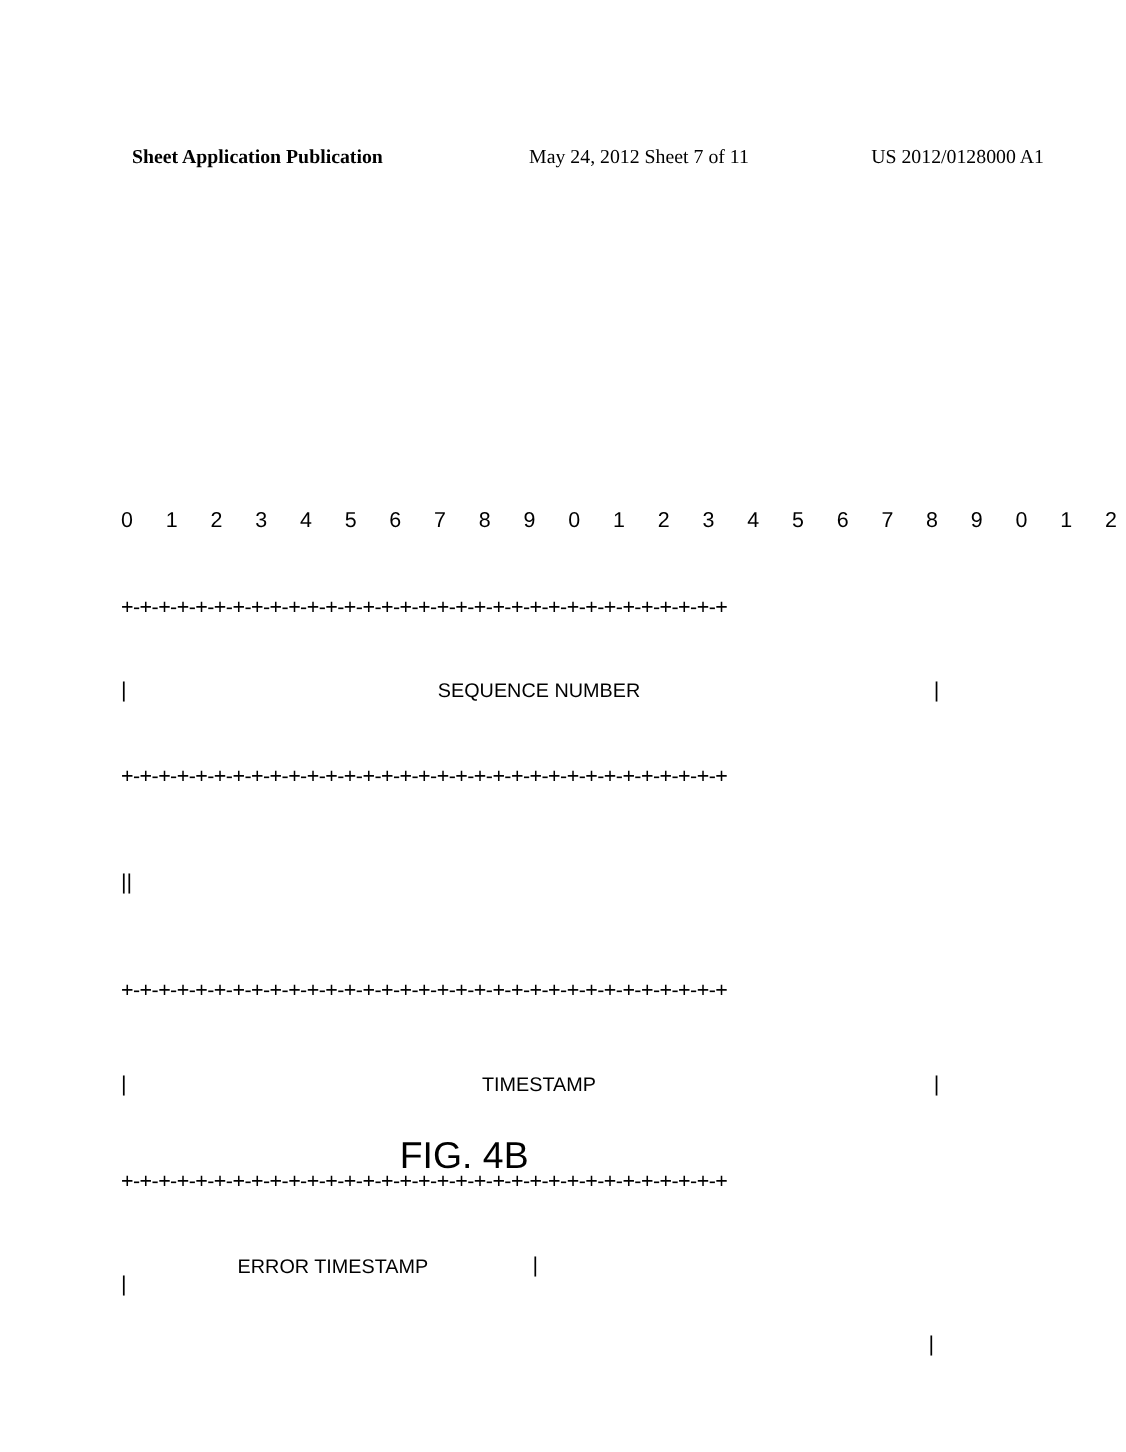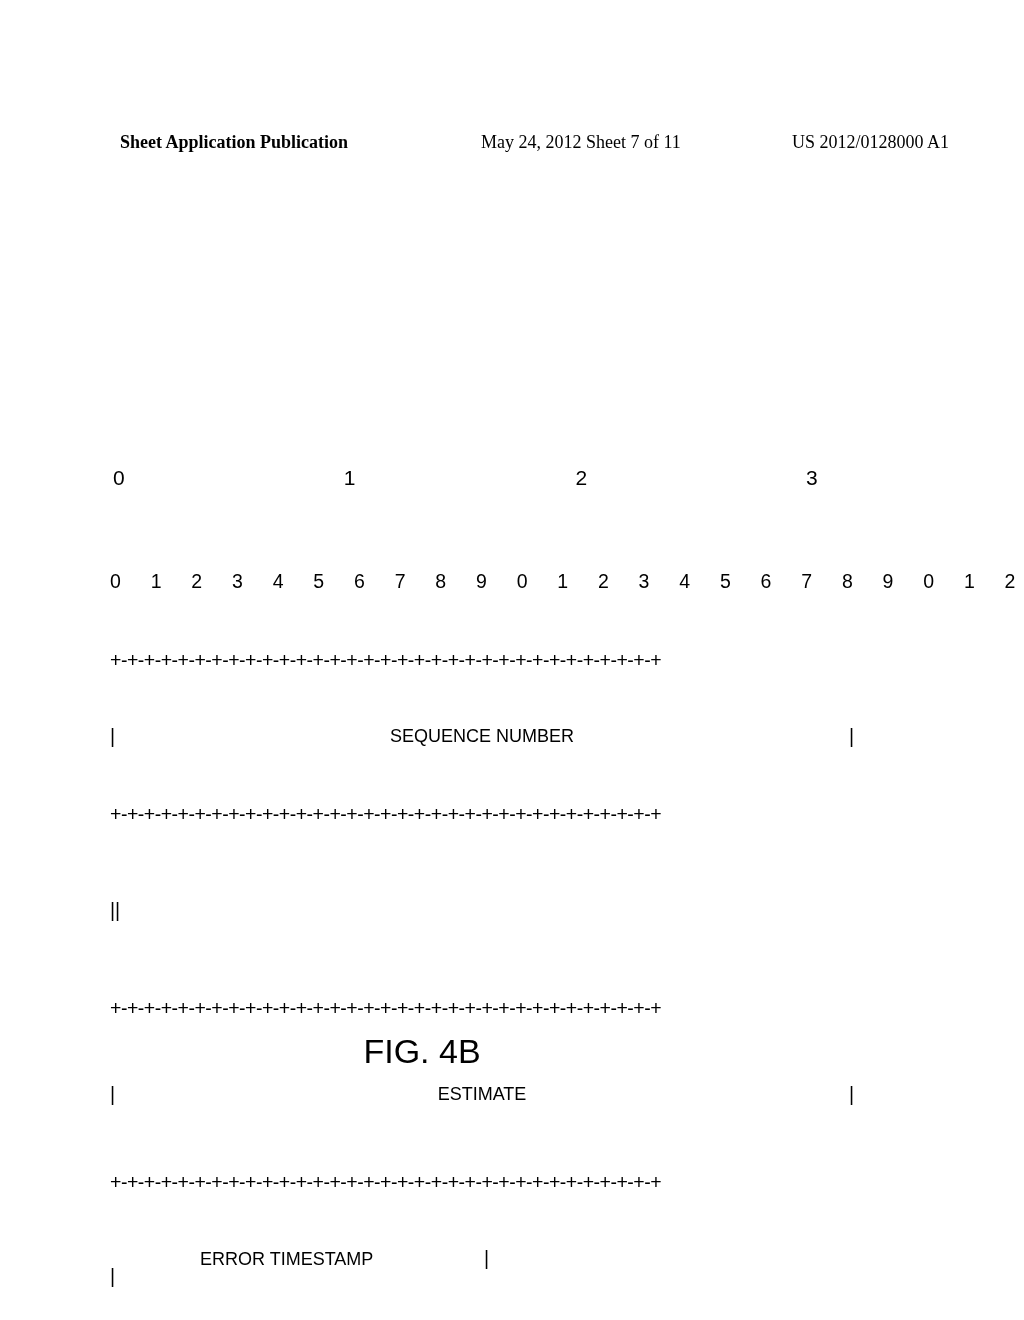--- a/index.html
+++ b/index.html
@@ -70,20 +70,21 @@
     align-items: center;
     line-height: 22px;
   }
   .field-row .bar {
     font-size: 19.5px;
   }
   .field-label {
     font-size: 18px;
     font-family: Arial, sans-serif;
     letter-spacing: 0;
+    padding-left: 16px;
   }
   .row-h1 { height: 22px; }
   .row-h2 { height: 62px; }
   .row-h3 { height: 42px; }
 
   .error-row {
     position: relative;
     height: 22px;
   }
   .error-label {
@@ -124,23 +125,20 @@
 <body>
 
 <div class="header">
   <span class="header-left">Sheet Application Publication</span>
   <span class="header-mid">May 24, 2012  Sheet 7 of 11</span>
   <span class="header-right">US 2012/0128000 A1</span>
 </div>
 
 <div class="diagram">
 
-  <div class="bitgroups diagram-width">
-<span class="bitgroup0">0</span><span class="bitgroup1">1</span><span class="bitgroup2">2</span><span class="bitgroup3">3</span>
-  </div>
 
   <div class="bitnums diagram-width">0 1 2 3 4 5 6 7 8 9 0 1 2 3 4 5 6 7 8 9 0 1 2 3 4 5 6 7 8 9 0 1</div>
 
   <div class="ruler diagram-width">+-+-+-+-+-+-+-+-+-+-+-+-+-+-+-+-+-+-+-+-+-+-+-+-+-+-+-+-+-+-+-+-+</div>
 
   <div class="field-row row-h1 diagram-width">
     <span class="bar">|</span>
     <span class="field-label center-label">SEQUENCE NUMBER</span>
     <span class="bar">|</span>
   </div>
@@ -149,21 +147,21 @@
 
   <div class="field-row row-h2 diagram-width">
     <span class="bar">|</span>
     <span class="bar">|</span>
   </div>
 
   <div class="ruler diagram-width">+-+-+-+-+-+-+-+-+-+-+-+-+-+-+-+-+-+-+-+-+-+-+-+-+-+-+-+-+-+-+-+-+</div>
 
   <div class="field-row row-h3 diagram-width">
     <span class="bar">|</span>
-    <span class="field-label center-label">ESTIMATE</span>
+    <span class="field-label center-label">TIMESTAMP</span>
     <span class="bar">|</span>
   </div>
 
   <div class="ruler diagram-width">+-+-+-+-+-+-+-+-+-+-+-+-+-+-+-+-+-+-+-+-+-+-+-+-+-+-+-+-+-+-+-+-+</div>
 
   <div class="error-row diagram-width">
     <span class="bar" style="position:absolute;left:0;font-size:19.5px">|</span>
     <span class="error-label field-label">ERROR TIMESTAMP</span>
     <span class="error-sep">|</span>
     <span class="bar" style="position:absolute;left:734px;font-size:19.5px">|</span>

